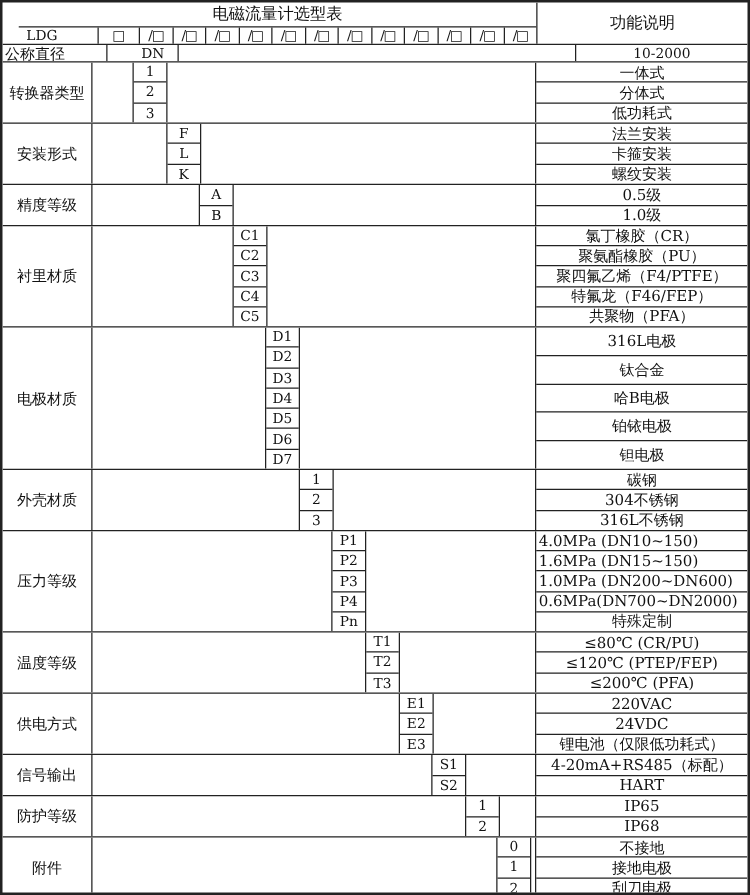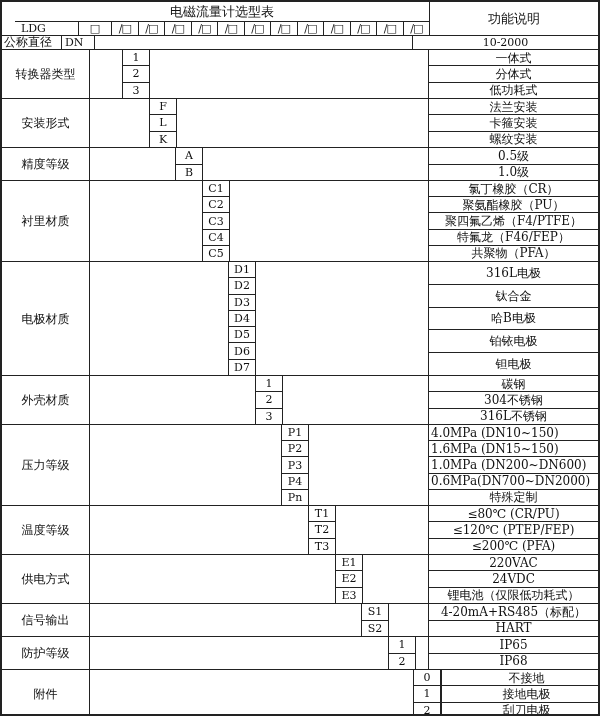--- a/index.html
+++ b/index.html
@@ -24,27 +24,27 @@
   .top-left{width:428px;border-right:1px solid #222;display:flex;flex-direction:column;}
   .title-row{height:20px;border-bottom:1px solid #222;font-size:13px;margin-left:13px;}
   .ldg-row{height:12px;display:flex;flex:1;font-size:11px;}
   .ldg-cell{width:77px;border-right:1px solid #222;padding-left:19px;}
   .dnbox-cell{width:33px;border-right:1px solid #222;}
   .slot{flex:1;border-right:1px solid #222;font-size:11px;letter-spacing:-1px;}
   .slot:last-child{border-right:none;}
   .desc-head{flex:1;font-size:13px;}
   
   .dn-row{height:14px;font-size:11px;}
-  .dn-label{width:60px;border-right:1px solid #222;padding-left:2px;font-size:12px;font-family:Liberation Mono, monospace;}
-  .dn-code{width:33px;border-right:1px solid #222;padding-left:3px;}
+  .dn-label{width:84px;border-right:1px solid #222;padding-left:2px;font-size:12px;}
+  .dn-code{width:33px;border-right:1px solid #222;padding-left:3px;margin-left:24px;}
   .dn-fill{width:318px;border-right:1px solid #222;}
   .dn-desc{flex:1;}
   
   .grp{display:flex;border-top:1px solid #222;overflow:hidden;}
-  .lab{width:88px;border-right:1px solid #222;flex-shrink:0;}
+  .lab{width:72px;border-right:1px solid #222;flex-shrink:0;}
   .fill{border-right:1px solid #222;flex-shrink:0;}
   .codes{width:27px;border-right:1px solid #222;display:flex;flex-direction:column;flex-shrink:0;font-size:11px;}
   .code{flex:1;border-bottom:1px solid #222;display:flex;align-items:center;justify-content:center;}
   .code:last-child{border-bottom:none;}
   .gap{flex:1 1 0;min-width:0;}
   .descs{width:170px;border-left:1px solid #222;display:flex;flex-direction:column;flex-shrink:0;margin-left:auto;}
   .desc{flex:1;border-bottom:1px solid #222;display:flex;align-items:center;justify-content:center;text-align:center;overflow:hidden;white-space:nowrap;}
   .desc:last-child{border-bottom:none;}
   .desc.al{justify-content:flex-start;padding-left:2px;}
 </style>

